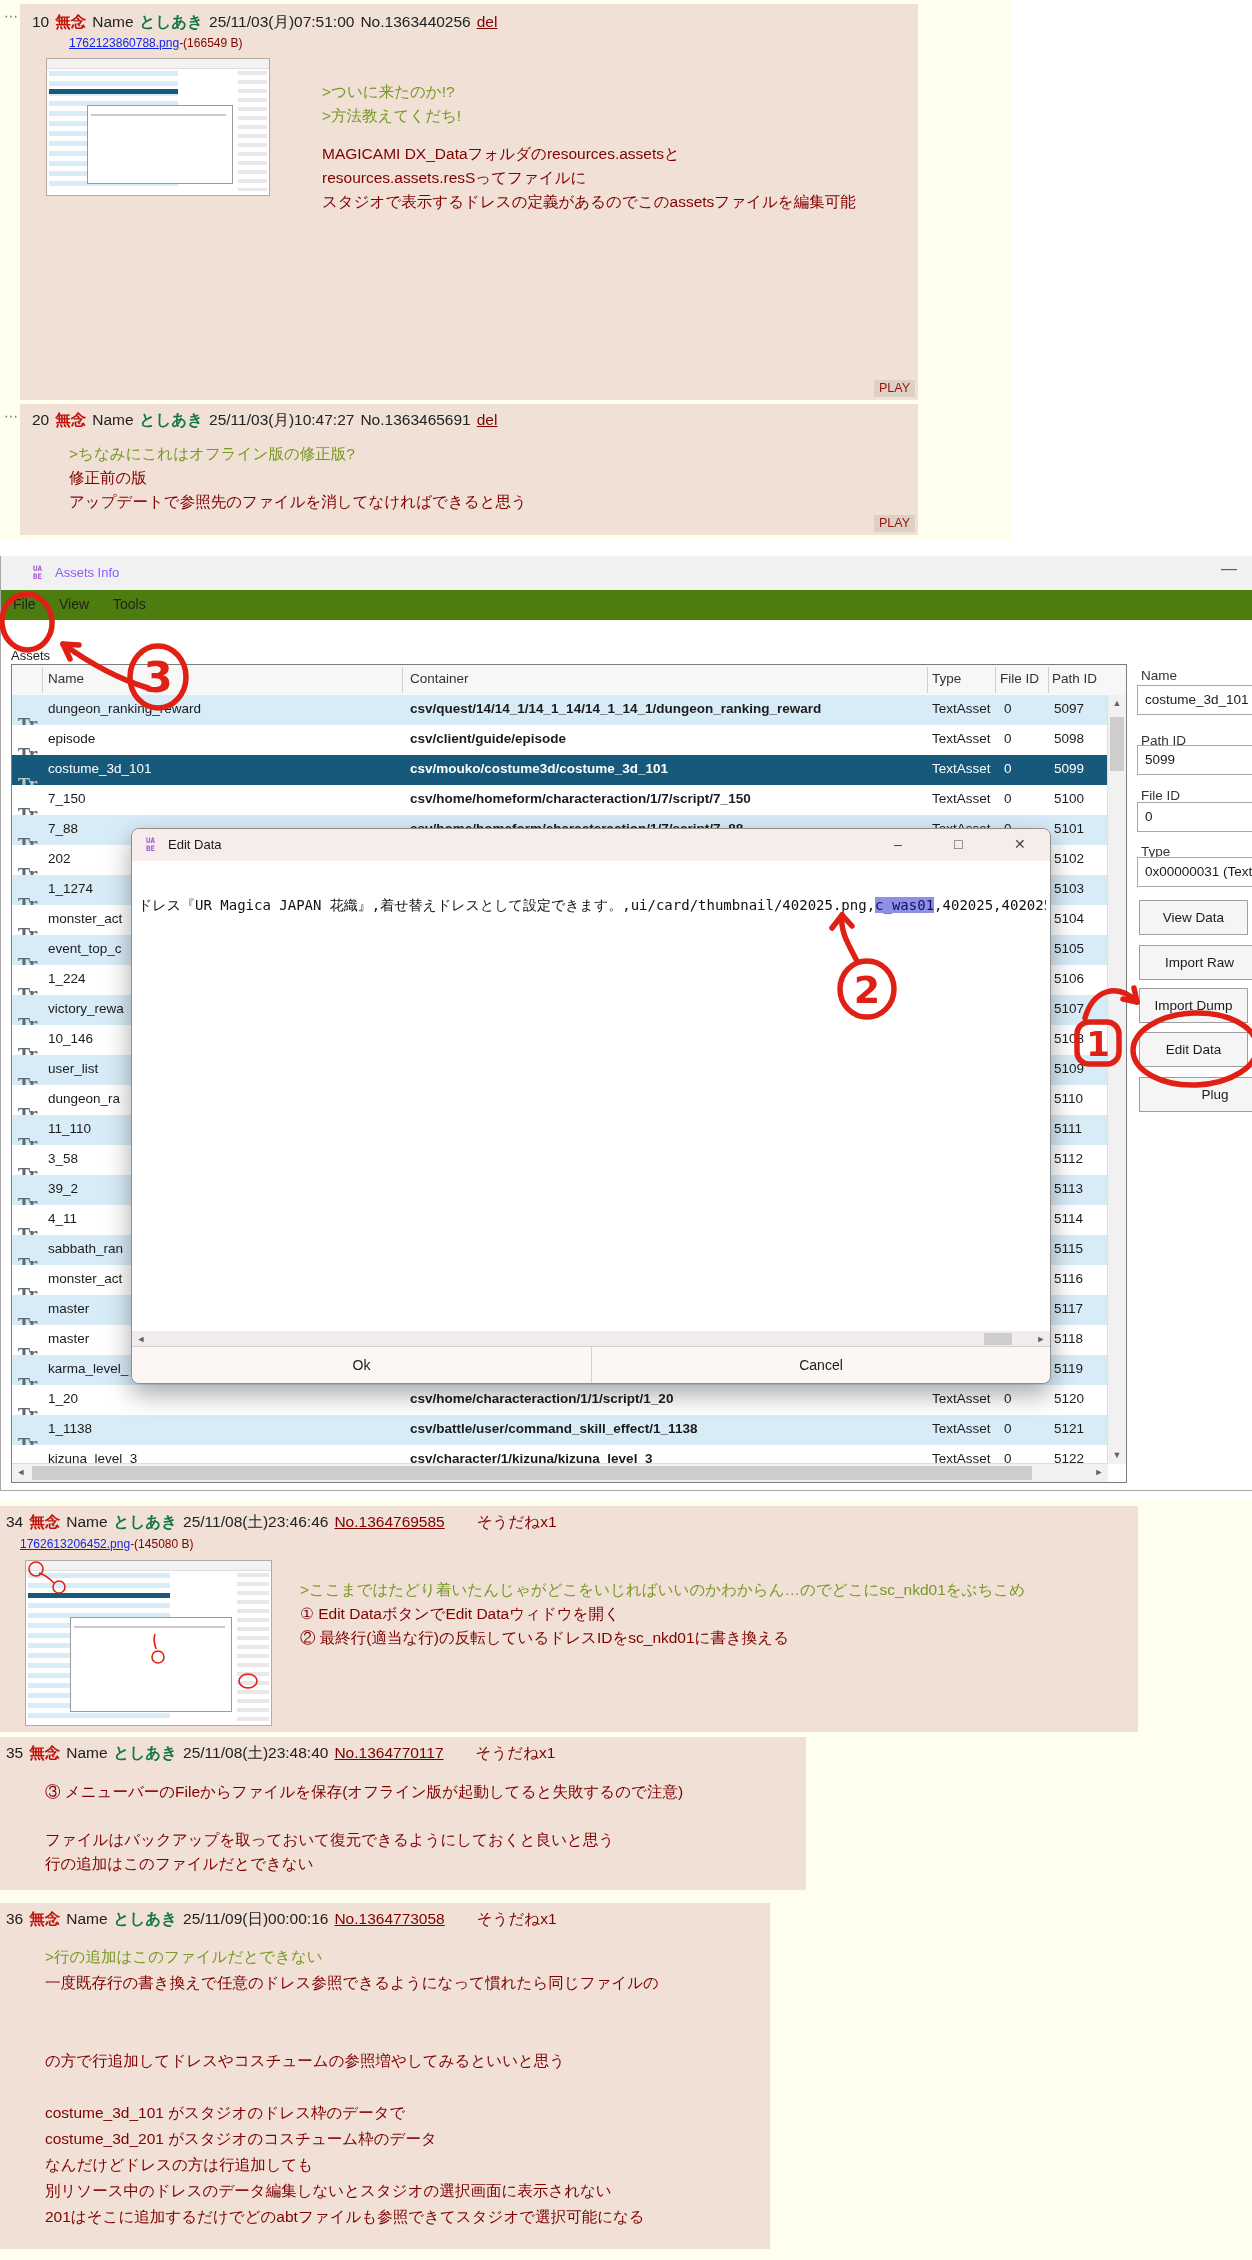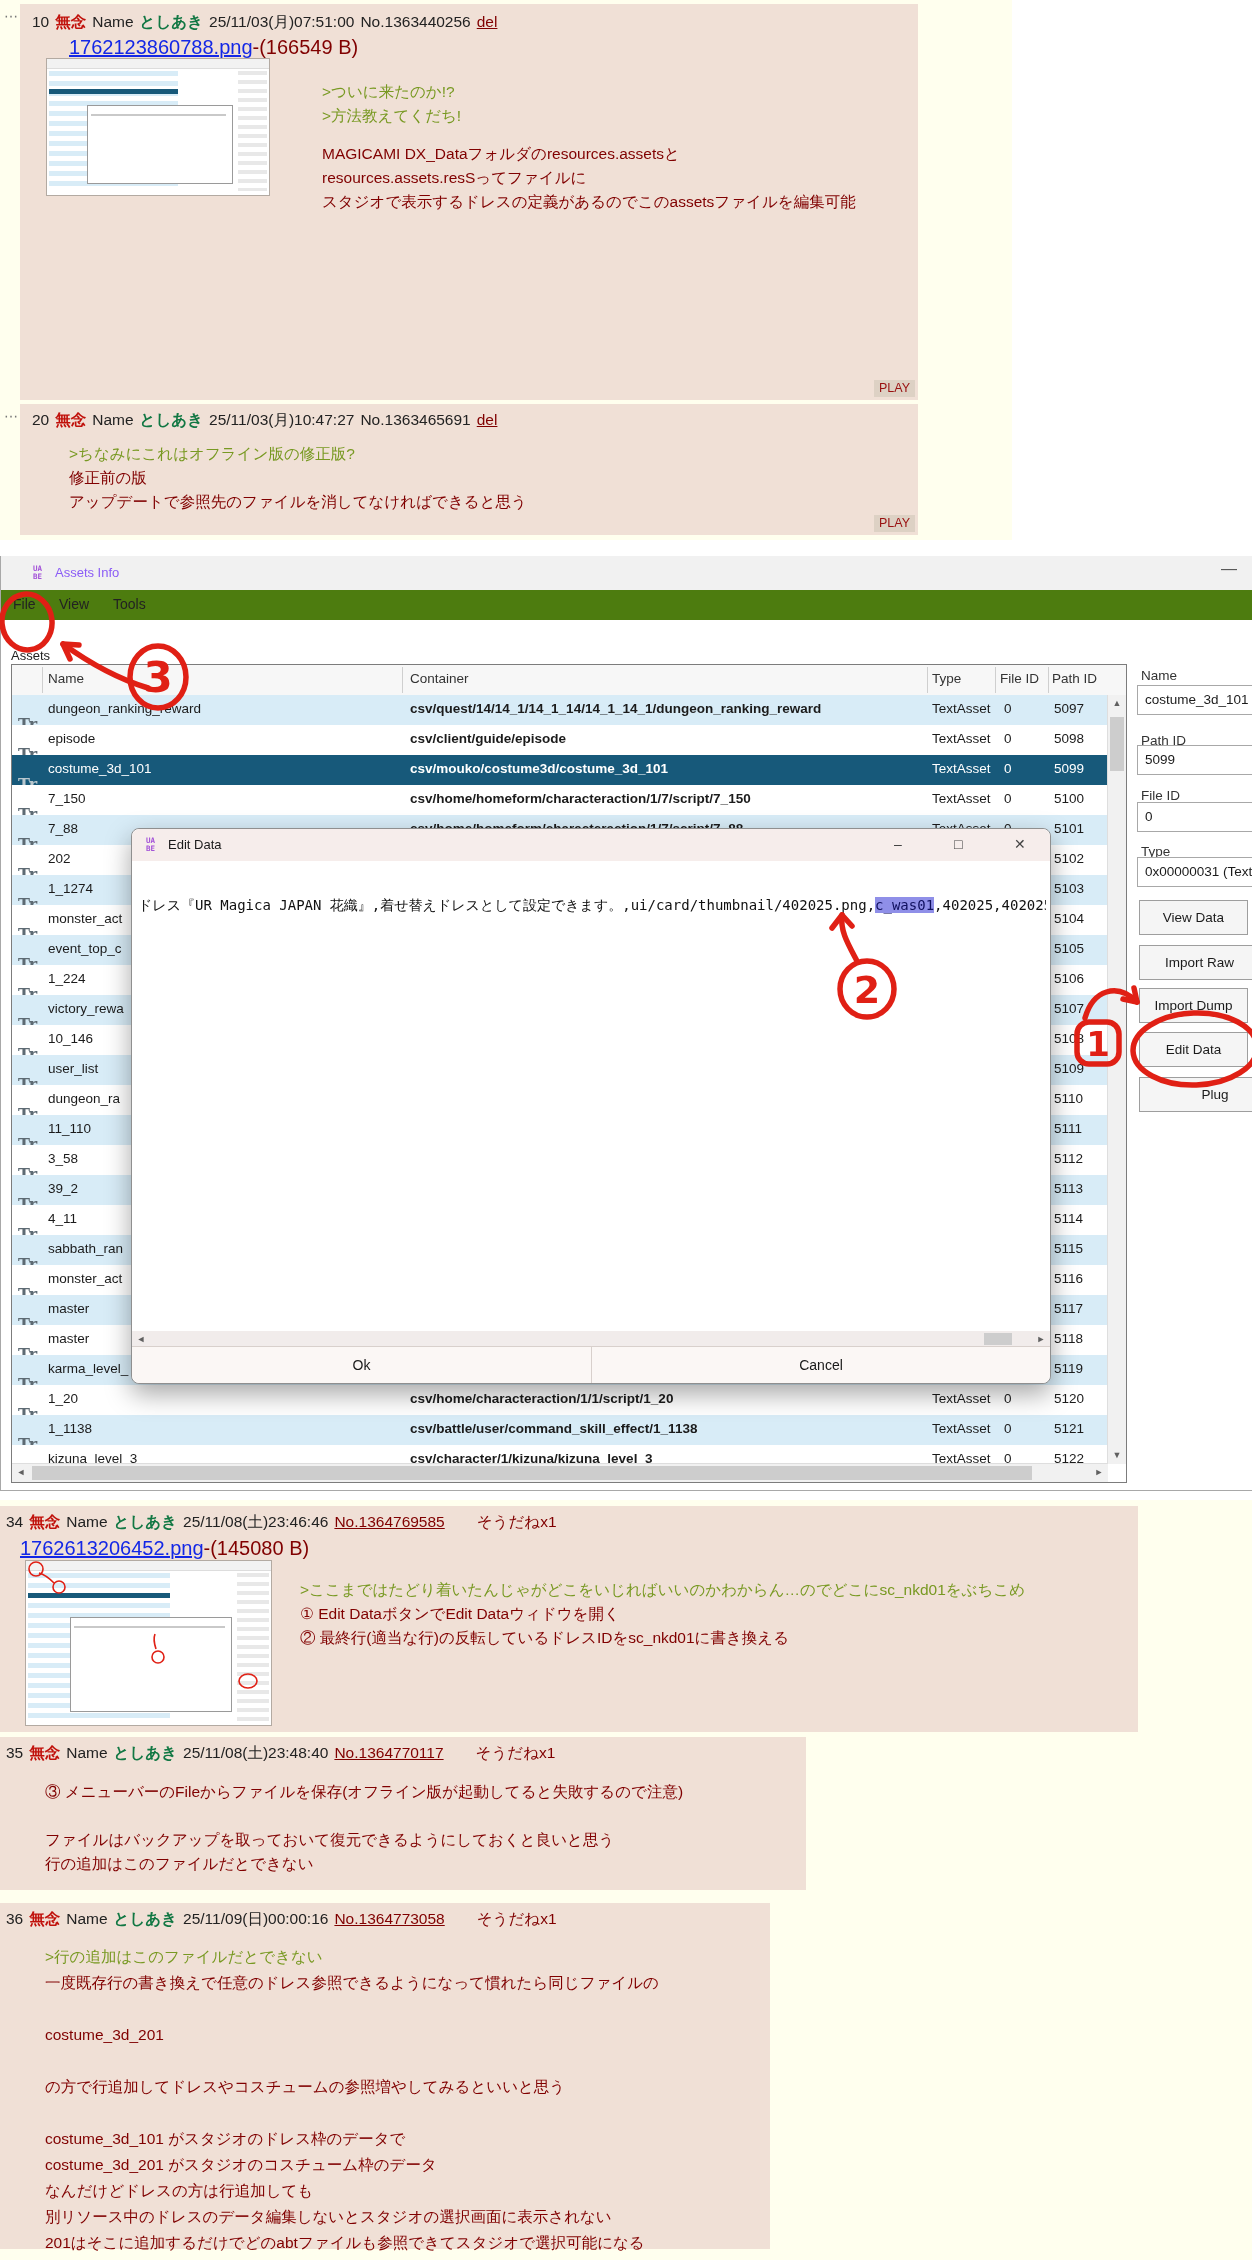--- a/index.html
+++ b/index.html
@@ -7,21 +7,21 @@
   .stage{position:relative;width:1252px;height:2260px;overflow:hidden;background:#fff;}
   .cream{position:absolute;background:#ffffee;}
   .post{position:absolute;background:#f0e0d6;}
   .mark{position:absolute;color:#777;font-size:14px;}
   .phead{position:absolute;font-size:15.5px;color:#222;white-space:nowrap;}
   .phead span{margin-right:6px;}
   .nen{color:#c0100a;font-weight:bold;}
   .handle{color:#117743;font-weight:bold;}
   .dellink,.nolink{color:#800000;text-decoration:underline;}
   .sodane{color:#800000;margin-left:26px!important;}
-  .pfile{position:absolute;font-size:20px;white-space:nowrap;}
+  .pfile{position:absolute;font-size:12px;white-space:nowrap;}
   .flink{color:#1327e6;text-decoration:underline;}
   .fsize{color:#800000;}
   .col{position:absolute;font-size:15.5px;line-height:24px;color:#800000;white-space:nowrap;}
   .col .ln.q{color:#789922;}
   .play{position:absolute;right:3px;bottom:3px;background:#ddd1c4;color:#991010;font-size:12.5px;line-height:17px;padding:0 5px;}
   
   .thumb{position:absolute;background:#fff;border:1px solid #b3aaa2;}
   .th-menu{position:absolute;left:0;top:0;right:0;height:9px;background:#f2f2f2;border-bottom:1px solid #ddd;}
   .th-rows{position:absolute;left:2px;top:12px;width:58%;bottom:4px;background:repeating-linear-gradient(to bottom,#d8ecf7 0 5px,#ffffff 5px 10px);}
   .th-sel{position:absolute;left:2px;width:58%;height:5px;background:#17597a;}
@@ -452,21 +452,20 @@
   </div>
 
   <div class="post" style="left:0;top:1903px;width:770px;height:346px;">
     <div class="phead" style="left:6px;top:6px;">
       <span>36</span><span class="nen">無念</span><span>Name</span><span class="handle">としあき</span><span>25/11/09(日)00:00:16</span><span class="nolink">No.1364773058</span><span class="sodane">そうだねx1</span>
     </div>
     <div class="col" style="left:45px;top:41px;line-height:26px;">
         <div class="ln q">&gt;行の追加はこのファイルだとできない</div>
         <div class="ln">一度既存行の書き換えで任意のドレス参照できるようになって慣れたら同じファイルの</div>
         <div class="ln">&nbsp;</div>
-        <div class="ln">costume_3d_201</div>
         <div class="ln">&nbsp;</div>
         <div class="ln">の方で行追加してドレスやコスチュームの参照増やしてみるといいと思う</div>
         <div class="ln">&nbsp;</div>
         <div class="ln">costume_3d_101 がスタジオのドレス枠のデータで</div>
         <div class="ln">costume_3d_201 がスタジオのコスチューム枠のデータ</div>
         <div class="ln">なんだけどドレスの方は行追加しても</div>
         <div class="ln">別リソース中のドレスのデータ編集しないとスタジオの選択画面に表示されない</div>
         <div class="ln">201はそこに追加するだけでどのabtファイルも参照できてスタジオで選択可能になる</div>
       </div>
   </div>

